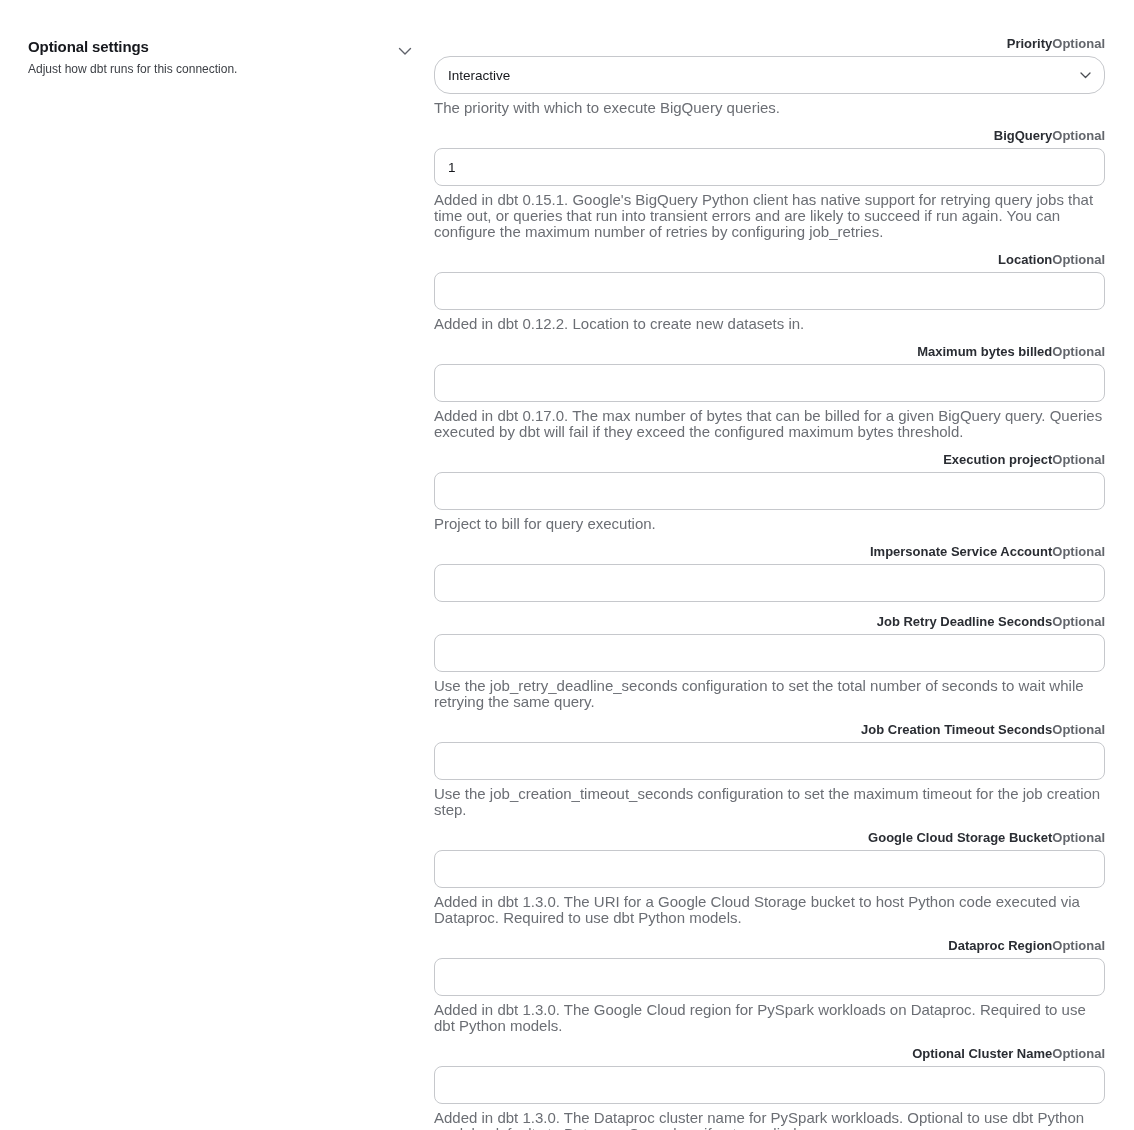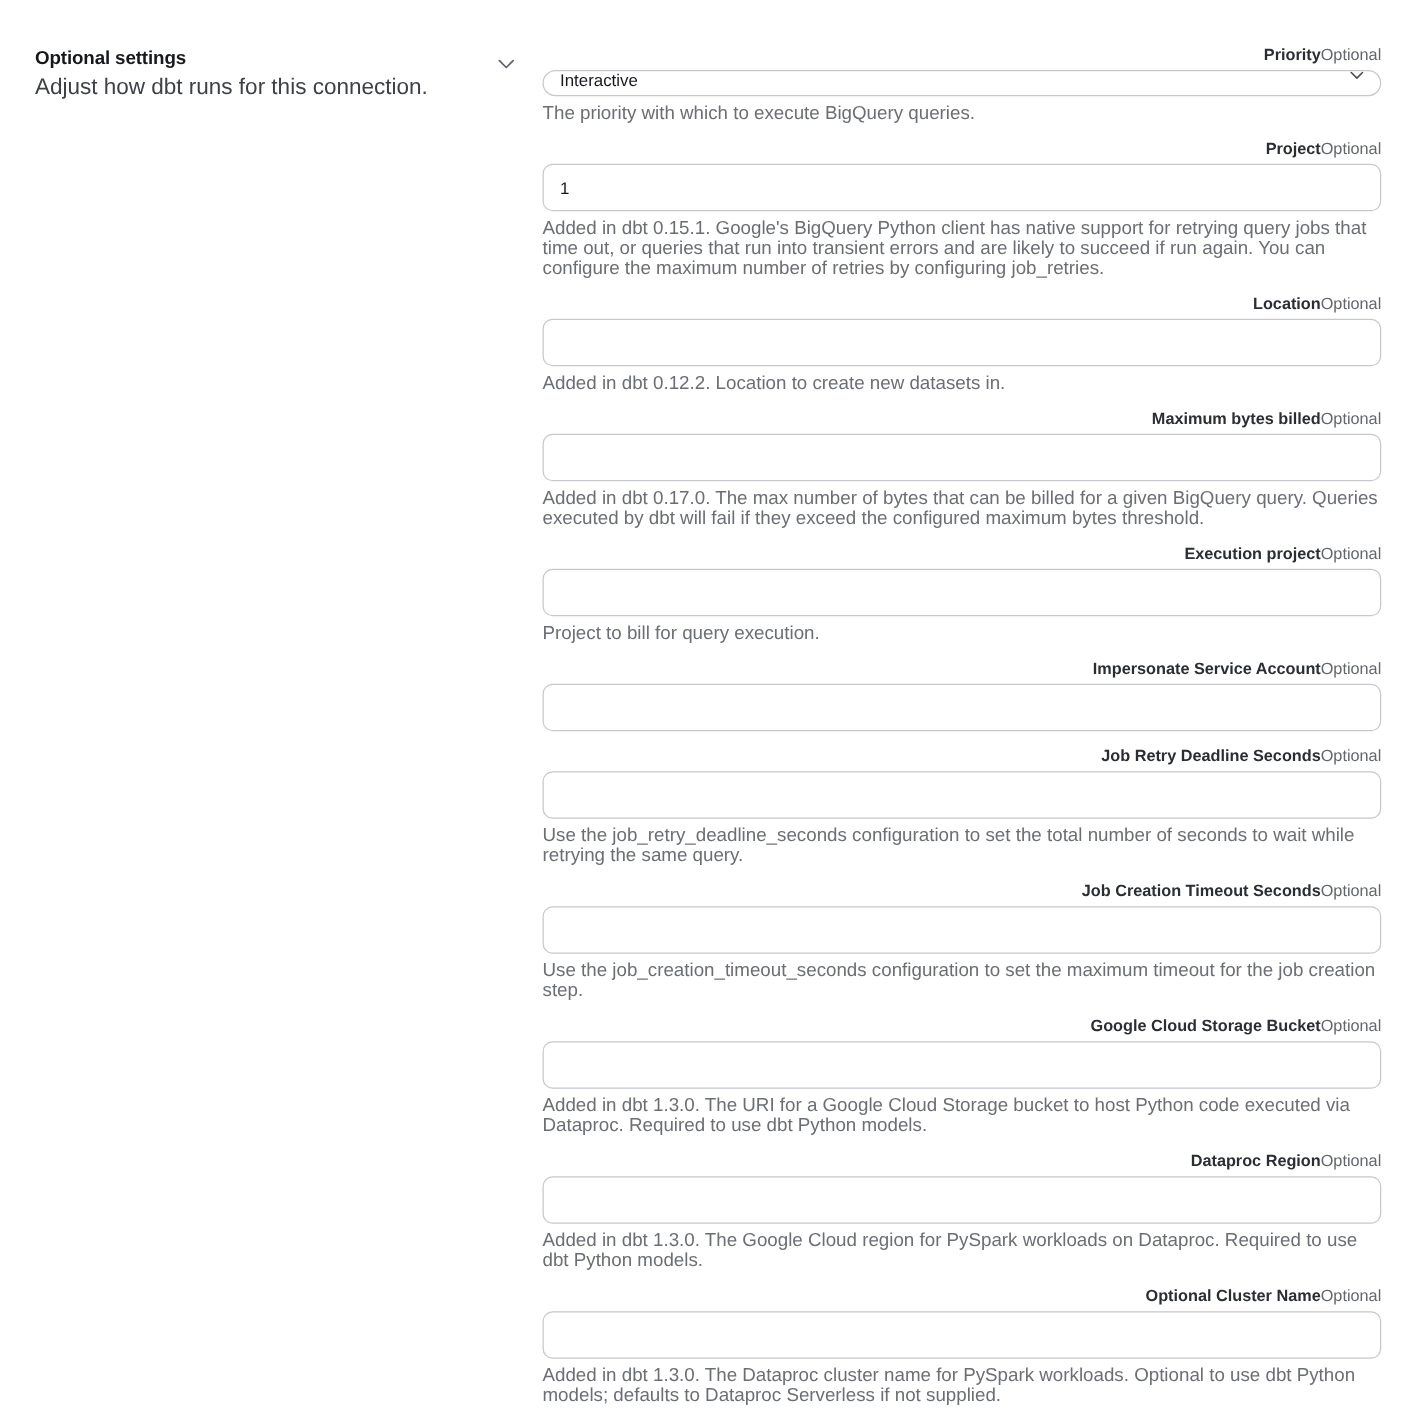--- a/index.html
+++ b/index.html
@@ -28,21 +28,21 @@
   }
   .section-title {
     font-size: 15px;
     font-weight: 700;
     letter-spacing: -0.1px;
     color: #16181d;
     line-height: 21px;
   }
   .section-subtitle {
     margin-top: 4px;
-    font-size: 18px;
+    font-size: 12px;
     color: #3d4046;
     line-height: 16px;
   }
   .collapse-toggle {
     margin-top: 11px;
     background: none;
     border: none;
     padding: 0;
     cursor: pointer;
     line-height: 0;
@@ -58,42 +58,43 @@
     margin-bottom: 5px;
   }
   .field-label {
     font-size: 13px;
     font-weight: 600;
     color: #2a2d33;
     line-height: 15px;
   }
   .optional-badge {
     font-size: 13px;
-    font-weight: 400;
+    font-weight: 700;
     color: #63666c;
     line-height: 15px;
   }
   .text-input {
     display: block;
     width: 100%;
     height: 38px;
     border: 1px solid #c6c8cc;
     border-radius: 8px;
     background: #ffffff;
     padding: 0 13px;
     font-family: "Liberation Sans", sans-serif;
     font-size: 13.5px;
     color: #16181d;
     outline: none;
   }
   .select-box {
     display: flex;
+    align-items: center;
     justify-content: space-between;
     width: 100%;
-    height: 21px;
+    height: 38px;
     border: 1px solid #c6c8cc;
     border-radius: 16px;
     background: #ffffff;
     padding: 0 13px;
     cursor: pointer;
   }
   .select-value {
     font-size: 13.5px;
     color: #16181d;
   }
@@ -137,21 +138,21 @@
           <svg width="11" height="7" viewBox="0 0 11 7" fill="none">
               <path d="M1 1 L5.5 5.5 L10 1" stroke="currentColor" stroke-width="1.3" stroke-linecap="round" stroke-linejoin="round"></path>
             </svg>
         </span>
       </div>
       <p class="field-helper">The priority with which to execute BigQuery queries.</p>
     </div>
 
     <div class="field">
       <div class="field-head">
-        <span class="field-label">Project</span>
+        <span class="field-label">BigQuery</span>
         <span class="optional-badge">Optional</span>
       </div>
       <input type="text" class="text-input" value="1" style="">
       <p class="field-helper">Added in dbt 0.15.1. Google's BigQuery Python client has native support for retrying query jobs that time out, or queries that run into transient errors and are likely to succeed if run again. You can configure the maximum number of retries by configuring job_retries.</p>
     </div>
 
     <div class="field">
       <div class="field-head">
         <span class="field-label">Location</span>
         <span class="optional-badge">Optional</span>

